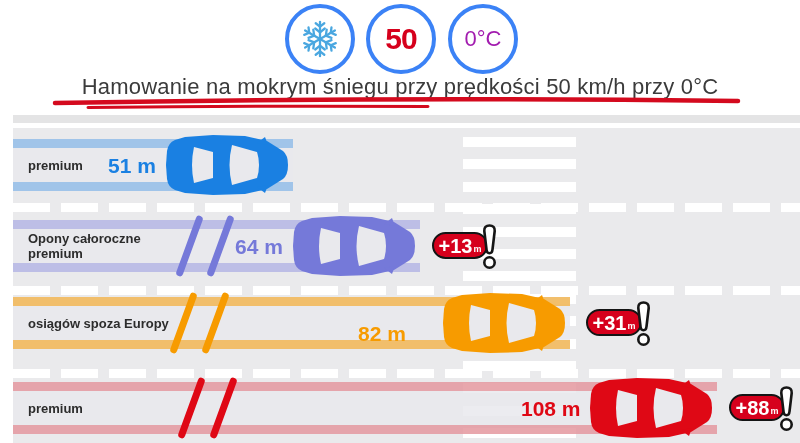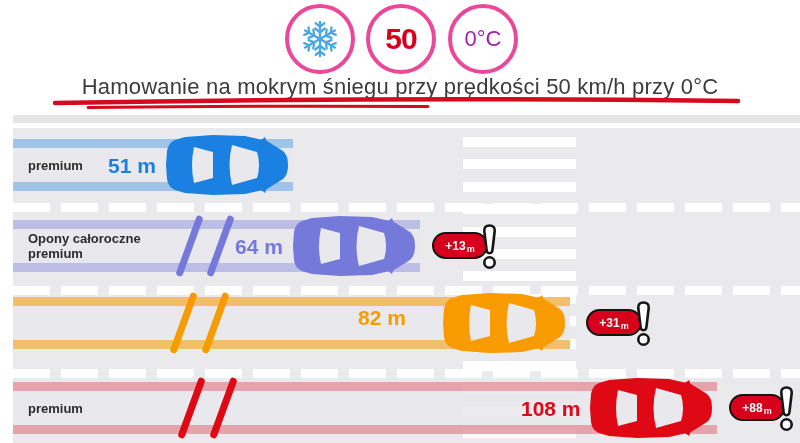--- a/index.html
+++ b/index.html
@@ -1,20 +1,20 @@
 <!DOCTYPE html>
 <html><head>
 <meta charset="utf-8">
 <style>
   html,body{margin:0;padding:0}
   body{width:800px;height:443px;position:relative;overflow:hidden;background:#fff;
        font-family:"Liberation Sans","DejaVu Sans",sans-serif}
 
   
-  .circle{position:absolute;top:4px;width:62px;height:62px;border:4px solid #ec4899;
+  .circle{position:absolute;top:4px;width:62px;height:62px;border:4px solid #3b82f6;
           border-radius:50%;background:#fff;display:flex;align-items:center;justify-content:center}
   .circ1{left:285px}.circ2{left:366px}.circ3{left:448px}
   .speed-text{font-size:30px;font-weight:bold;color:#d6001c;letter-spacing:-1px}
   .temp-text{font-size:22px;font-weight:normal;color:#a21caf}
   .title{position:absolute;top:74px;left:0;width:800px;text-align:center;
          font-size:22px;font-weight:normal;color:#3b3b3b;letter-spacing:.2px}
   .underline-svg{position:absolute;top:95px;left:0}
 
   
   .top-strip{position:absolute;left:13px;top:115px;width:787px;height:8px;background:#e4e4e5}
@@ -33,38 +33,38 @@
   .b2{top:92px;width:407px;border-color:rgba(117,121,217,.38)}
   .b3{top:169px;width:557px;border-color:rgba(247,155,0,.55)}
   .b4{top:254px;width:704px;border-color:rgba(223,8,21,.3)}
   .lbl{font-size:13px;line-height:15px;font-weight:bold;color:#2c2c2c}
   .lbl span{display:block}
 
   
   .c1{color:#1a80e2}.c2{color:#7579d9}.c3{color:#f79b00}.c4{color:#df0815}
 
   .dist{position:absolute;font-size:21px;font-weight:bold;z-index:4;white-space:nowrap}
-  .t1{left:95px;top:26px}.t2{left:222px;top:107px}.t3{left:345px;top:178px}.t4{left:508px;top:269px}
+  .t1{left:95px;top:26px}.t2{left:222px;top:107px}.t3{left:345px;top:194px}.t4{left:508px;top:269px}
 
   .car{position:absolute;width:132px;height:62px;z-index:4}
   .car1{left:148px;top:6px}.car2{left:275px;top:87px}.car3{left:425px;top:164px}.car4{left:572px;top:249px}
 
   .skid{position:absolute;width:7px;height:64px;border-radius:4px;background:currentColor;
         transform:rotate(20deg);z-index:3}
   .s2a{left:173px;top:86px}.s2b{left:204px;top:86px}
   .s3a{left:167px;top:163px}.s3b{left:199px;top:163px}
   .s4a{left:175px;top:248px}.s4b{left:207px;top:248px}
 
   
   .badge{position:absolute;z-index:6;width:74px;height:27px}
   .bg2{left:419px;top:104px}.bg3{left:573px;top:181px}.bg4{left:716px;top:266px}
   .pill{position:absolute;left:0;top:0;width:56px;height:27px;background:#d6001c;
         border:2.5px solid #141414;border-radius:15px;box-sizing:border-box;
         display:flex;align-items:center;justify-content:center;color:#fff;font-weight:bold}
-  .pill .dv{font-size:12px;line-height:1}
+  .pill .dv{font-size:20px;line-height:1}
   .pill .du{font-size:9px;align-self:flex-end;margin:0 0 3px 1px;line-height:1}
   .excl{position:absolute;left:49px;top:-9px;width:17px;height:46px}
 </style>
 </head>
 <body>
 
 <svg width="0" height="0" style="position:absolute">
   <defs>
     <g id="car-shape">
       <path fill="currentColor" d="M24,3 L14,6 Q7,9 6,17 L5,31 L6,45 Q7,53 14,56 L24,59 L52,61 L84,60 L106,55 L122,45 Q127,41 127,31 Q127,21 122,17 L106,7 L84,2 L52,1 Z"></path>
@@ -144,20 +144,21 @@
       <span class="dv">+13</span>
         <span class="du">m</span>
     </div>
     <svg class="excl" viewBox="0 0 17 46">
         <use href="#excl-shape"></use>
       </svg>
   </div>
 
   <div class="bar b3">
     <div class="lbl">
+      <span>osiągów spoza Europy</span>
     </div>
   </div>
   <div class="skid s3a c3"></div>
   <div class="skid s3b c3"></div>
   <div class="dist t3 c3">82 m</div>
   <svg class="car car3 c3" viewBox="0 0 132 62">
       <use href="#car-shape"></use>
     </svg>
   <div class="badge bg3">
     <div class="pill">

